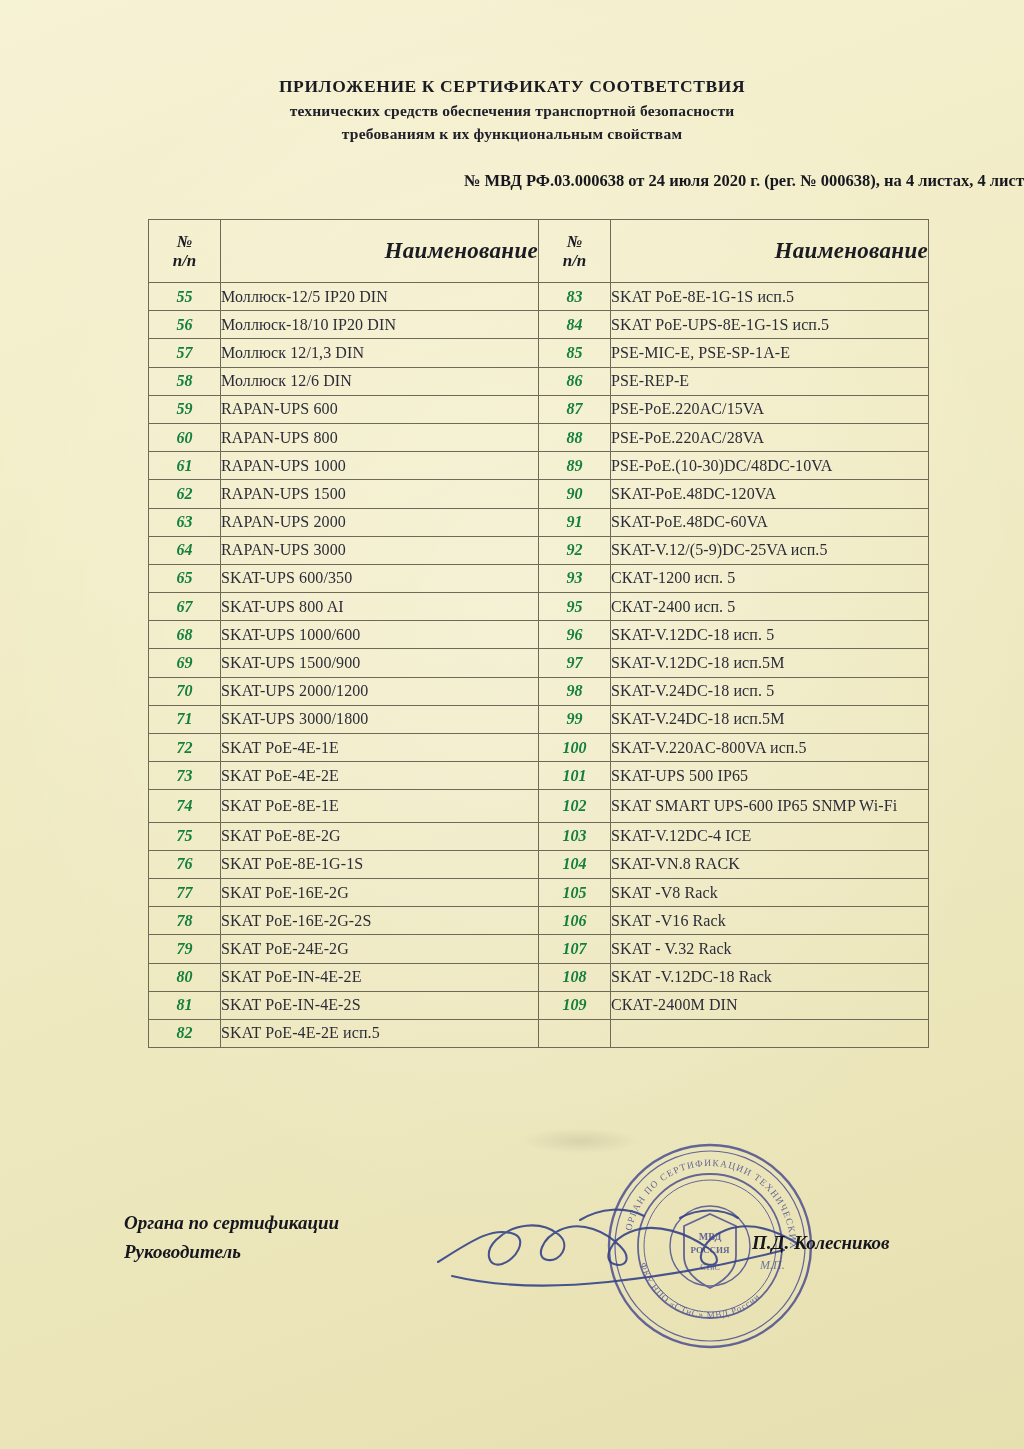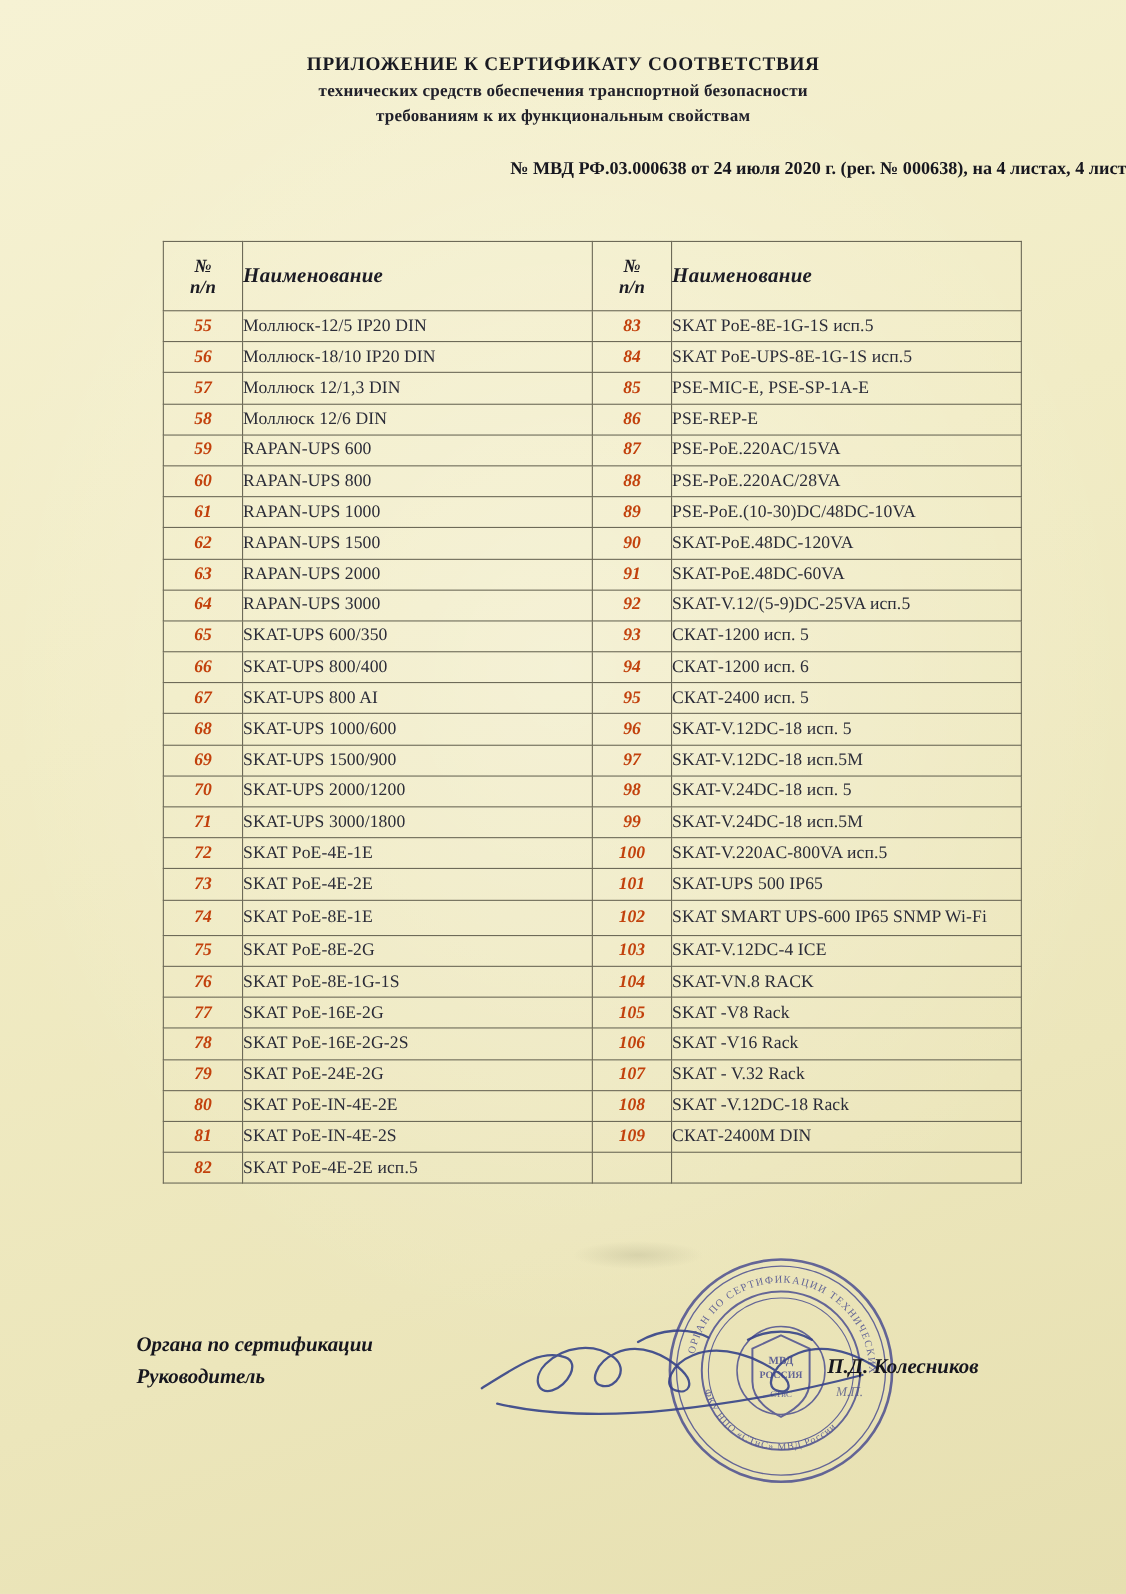--- a/index.html
+++ b/index.html
@@ -23,21 +23,21 @@
       radial-gradient(ellipse 85% 70% at 50% 42%, rgba(255,255,255,0.30) 0%, rgba(255,255,255,0.0) 62%),
       linear-gradient(160deg, #f6f2d4 0%, #f1ecc5 38%, #ece6bb 72%, #e6dfb0 100%);
     pointer-events: none;
   }
   .page {
     position: absolute;
     inset: 0;
   }
   .header {
     text-align: center;
-    padding-top: 48px;
+    padding-top: 76px;
   }
   .header .line1 {
     font-size: 17.5px;
     font-weight: bold;
     letter-spacing: 0.6px;
     color: #191a22;
   }
   .header .line2 {
     font-size: 15.5px;
     font-weight: bold;
@@ -78,33 +78,33 @@
     height: 62px;
     font-style: italic;
     font-weight: bold;
   }
   .hdr-num {
     font-size: 17px;
     line-height: 1.12;
     text-align: center;
   }
   .hdr-name {
-    font-size: 19px;
-    text-align: left;
+    font-size: 23px;
+    text-align: right;
     letter-spacing: 0.3px;
   }
   tbody td {
     height: 27.2px;
   }
   td.num {
     text-align: center;
     font-style: italic;
     font-weight: bold;
     font-size: 16px;
-    color: #c2410c;
+    color: #15803d;
   }
   td.name {
     text-align: left;
     padding-left: 12px;
     font-size: 16px;
     color: #2b2c38;
     letter-spacing: 0.1px;
   }
   td.name.two-line {
     line-height: 1.25;
@@ -263,26 +263,20 @@
           <td class="num">64</td>
           <td class="name">RAPAN-UPS 3000</td>
           <td class="num">92</td>
           <td class="name">SKAT-V.12/(5-9)DC-25VA исп.5</td>
         </tr>
         <tr>
           <td class="num">65</td>
           <td class="name">SKAT-UPS 600/350</td>
           <td class="num">93</td>
           <td class="name">СКАТ-1200 исп. 5</td>
-        </tr>
-        <tr>
-          <td class="num">66</td>
-          <td class="name">SKAT-UPS 800/400</td>
-          <td class="num">94</td>
-          <td class="name">СКАТ-1200 исп. 6</td>
         </tr>
         <tr>
           <td class="num">67</td>
           <td class="name">SKAT-UPS 800 AI</td>
           <td class="num">95</td>
           <td class="name">СКАТ-2400 исп. 5</td>
         </tr>
         <tr>
           <td class="num">68</td>
           <td class="name">SKAT-UPS 1000/600</td>

